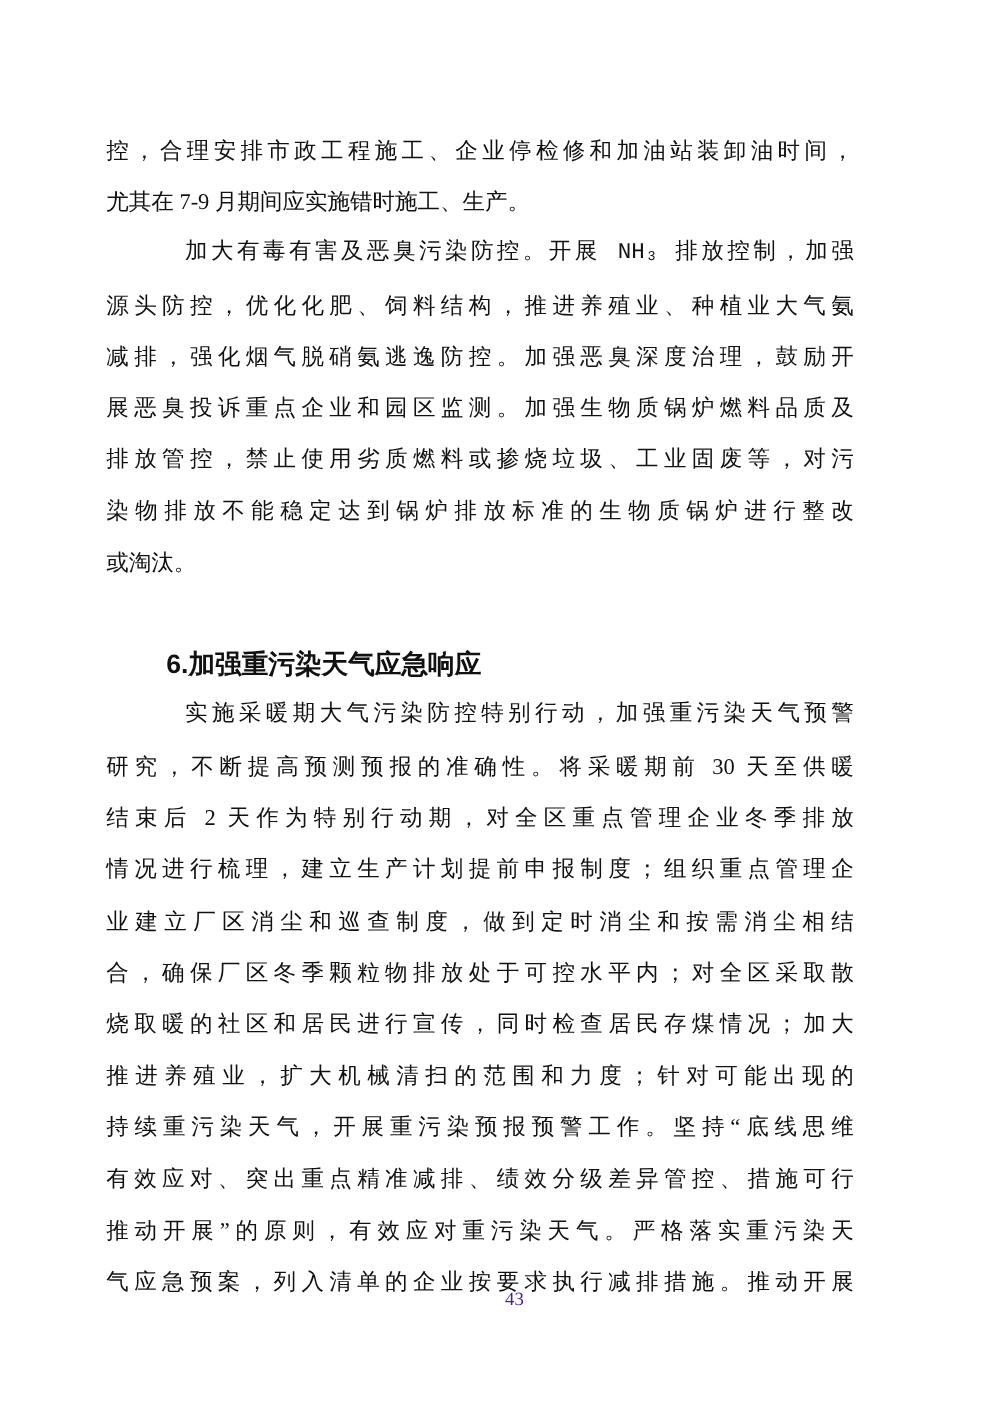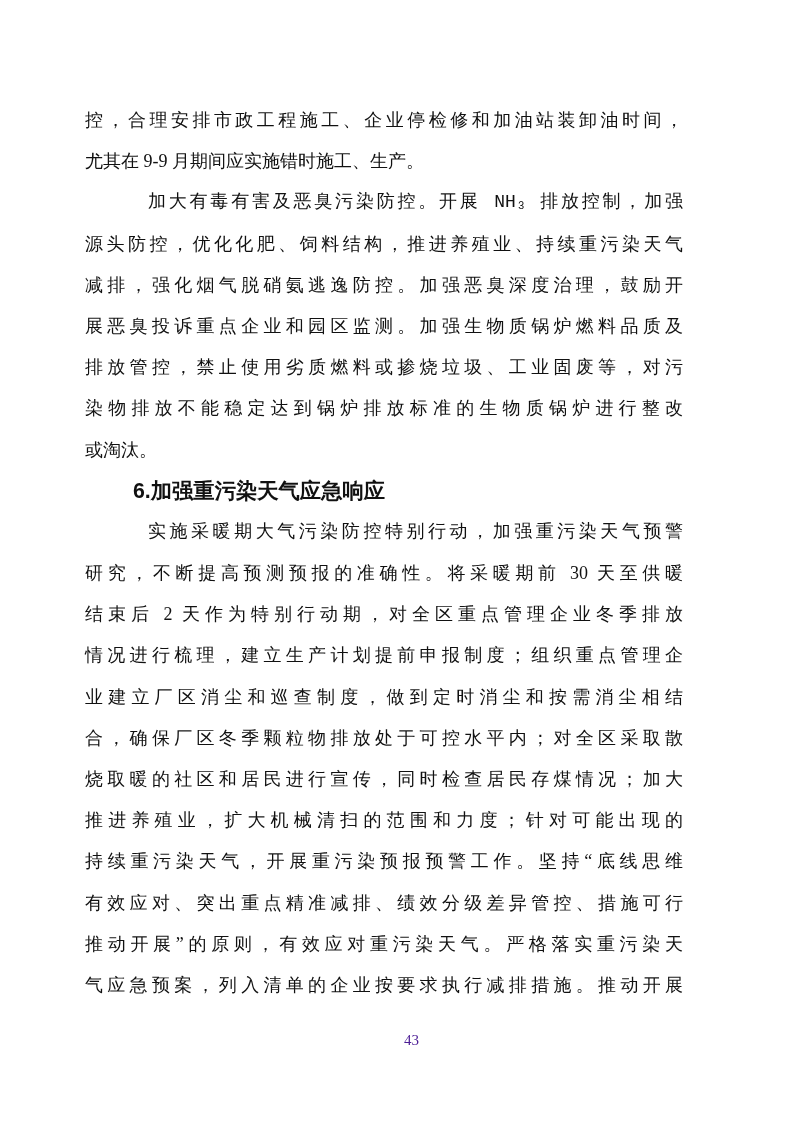--- a/index.html
+++ b/index.html
@@ -32,20 +32,21 @@
   .line.fill {
     text-align: justify;
     text-align-last: justify;
   }
   .line.indent-para {
     padding-left: 63px;
     font-family: Liberation Mono, monospace;
   }
   .line.indent-heading {
     padding-left: 48px;
+    margin-top: 40px;
   }
   .line.heading {
     font-weight: 700;
     font-family: "Liberation Sans", "DejaVu Sans", sans-serif;
     font-size: 21.3px;
   }
   .page-number {
     position: absolute;
     top: 1030px;
     left: 0;
@@ -57,23 +58,23 @@
     color: #4c1d95;
   }
 </style>
 </head>
 <body>
 
 <div class="page">
   <div class="text-area">
 
   <div class="line fill">控，合理安排市政工程施工、企业停检修和加油站装卸油时间，</div>
-      <div class="line">尤其在 9-9 月期间应实施错时施工、生产。</div>
+      <div class="line">尤其在 7-9 月期间应实施错时施工、生产。</div>
       <div class="line fill indent-para">加大有毒有害及恶臭污染防控。开展 NH₃ 排放控制，加强</div>
-      <div class="line fill">源头防控，优化化肥、饲料结构，推进养殖业、持续重污染天气</div>
+      <div class="line fill">源头防控，优化化肥、饲料结构，推进养殖业、种植业大气氨</div>
       <div class="line fill">减排，强化烟气脱硝氨逃逸防控。加强恶臭深度治理，鼓励开</div>
       <div class="line fill">展恶臭投诉重点企业和园区监测。加强生物质锅炉燃料品质及</div>
       <div class="line fill">排放管控，禁止使用劣质燃料或掺烧垃圾、工业固废等，对污</div>
       <div class="line fill">染物排放不能稳定达到锅炉排放标准的生物质锅炉进行整改</div>
       <div class="line">或淘汰。</div>
       <div class="line indent-heading heading">6.加强重污染天气应急响应</div>
       <div class="line fill indent-para">实施采暖期大气污染防控特别行动，加强重污染天气预警</div>
       <div class="line fill">研究，不断提高预测预报的准确性。将采暖期前 30 天至供暖</div>
       <div class="line fill">结束后 2 天作为特别行动期，对全区重点管理企业冬季排放</div>
       <div class="line fill">情况进行梳理，建立生产计划提前申报制度；组织重点管理企</div>

